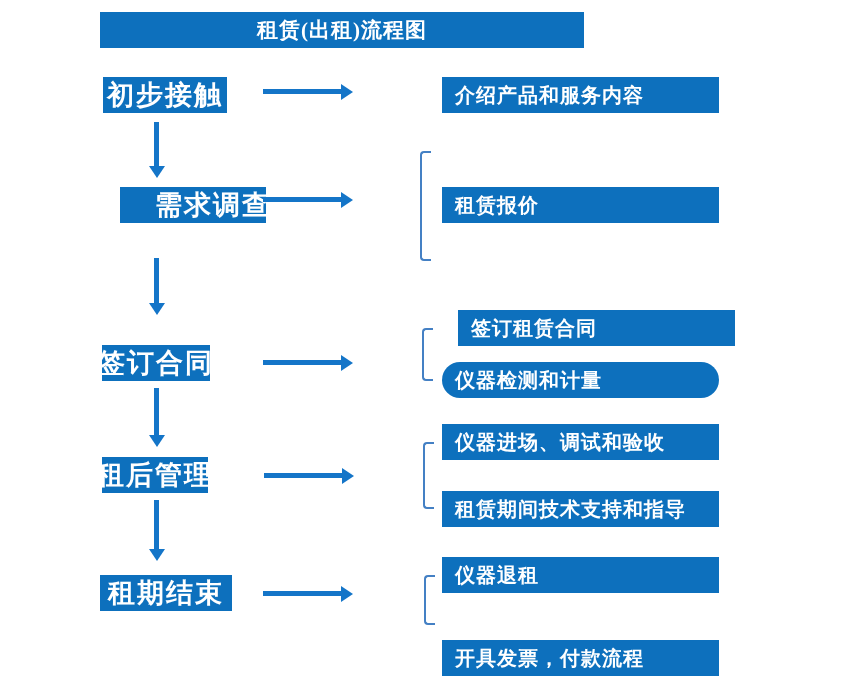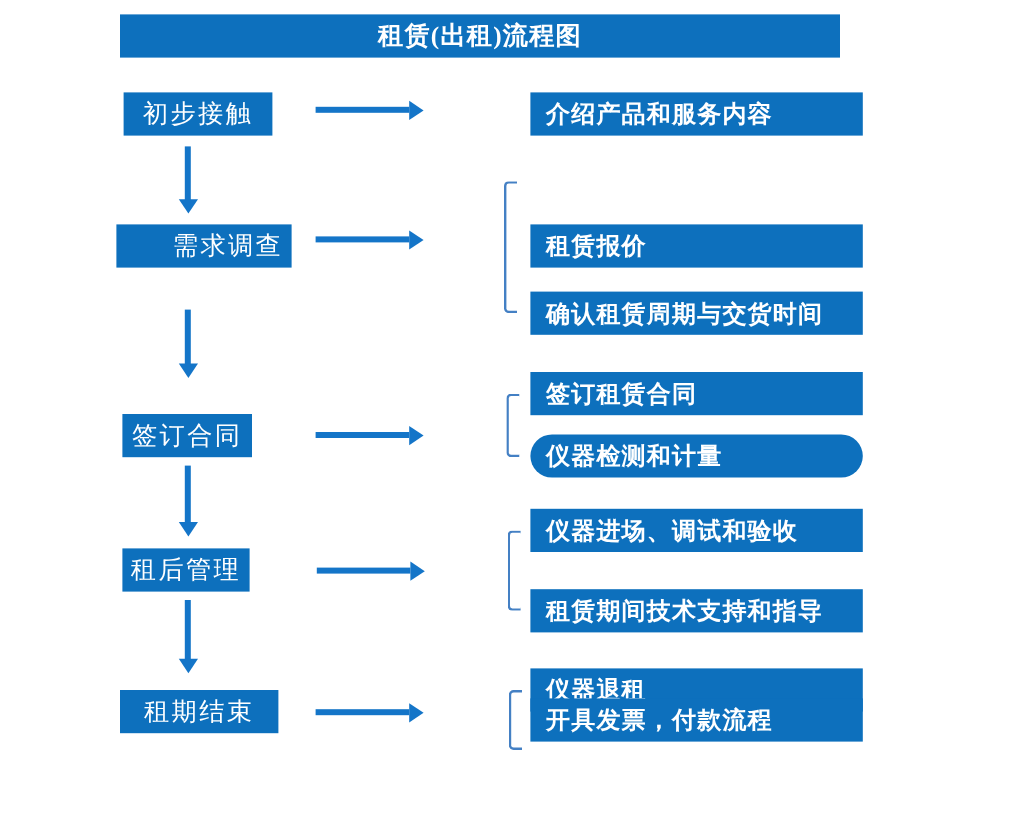--- a/index.html
+++ b/index.html
@@ -11,31 +11,31 @@
   }
   html,body{margin:0;padding:0;background:var(--background);}
   .canvas{
     position:relative;
     width:844px;height:688px;
     background:var(--background);
     font-family:"Liberation Serif","DejaVu Serif",serif;
     overflow:hidden;
   }
   .title-bar{
-    position:absolute;left:100px;top:12px;width:600px;height:36px;
+    position:absolute;left:100px;top:12px;width:484px;height:36px;
     background:var(--box);
     display:flex;align-items:center;justify-content:center;
   }
   .title-bar span{
     color:var(--text);font-size:21px;font-weight:bold;letter-spacing:1px;
   }
   .step-box{
     position:absolute;height:36px;background:var(--box);
     display:flex;align-items:center;justify-content:center;
-    color:var(--text);font-size:21px;font-weight:normal;letter-spacing:2px;
+    color:var(--text);font-size:27px;font-weight:bold;letter-spacing:2px;
     white-space:nowrap;
   }
   .detail-box{
     position:absolute;left:442px;width:277px;height:36px;background:var(--box);
     display:flex;align-items:center;justify-content:flex-start;
     padding-left:13px;box-sizing:border-box;
     color:var(--text);font-size:20px;font-weight:bold;letter-spacing:1px;
     white-space:nowrap;
   }
   
@@ -72,21 +72,21 @@
 </head>
 <body>
 
 <div class="canvas">
 
   <div class="title-bar">
     <span>租赁(出租)流程图</span>
   </div>
 
   <div class="step-box" style="left:103px;top:77px;width:124px;">初步接触</div>
-  <div class="step-box" style="left:97px;top:187px;width:106px;padding-left:40px;">需求调查</div>
+  <div class="step-box" style="left:120px;top:187px;width:106px;padding-left:40px;">需求调查</div>
   <div class="step-box" style="left:102px;top:345px;width:108px;">签订合同</div>
   <div class="step-box" style="left:102px;top:457px;width:106px;">租后管理</div>
   <div class="step-box" style="left:100px;top:575px;width:132px;">租期结束</div>
 
   <div class="v-arrow" style="left:149px;top:122px;height:56px;">
       <i class="shaft"></i>
       <i class="head"></i>
     </div>
   <div class="v-arrow" style="left:149px;top:258px;height:57px;">
       <i class="shaft"></i>
@@ -122,21 +122,20 @@
       <i class="head"></i>
     </div>
 
   <div class="bracket" style="left:420px;top:151px;height:110px;"></div>
   <div class="bracket" style="left:422px;top:328px;height:53px;"></div>
   <div class="bracket" style="left:423px;top:442px;height:67px;"></div>
   <div class="bracket" style="left:424px;top:575px;height:50px;"></div>
 
   <div class="detail-box" style="top:77px;">介绍产品和服务内容</div>
   <div class="detail-box" style="top:187px;">租赁报价</div>
-  <div class="detail-box" style="top:243px;">确认租赁周期与交货时间</div>
-  <div class="detail-box" style="top:310px;">签订租赁合同</div>
+  <div class="detail-box" style="top:310px;margin-left:16px;">签订租赁合同</div>
   <div class="detail-box" style="top:362px;border-radius:18px;">仪器检测和计量</div>
   <div class="detail-box" style="top:424px;">仪器进场、调试和验收</div>
   <div class="detail-box" style="top:491px;">租赁期间技术支持和指导</div>
   <div class="detail-box" style="top:557px;">仪器退租</div>
-  <div class="detail-box" style="top:582px;">开具发票，付款流程</div>
+  <div class="detail-box" style="top:640px;">开具发票，付款流程</div>
 
 </div>
 
 </body></html>

